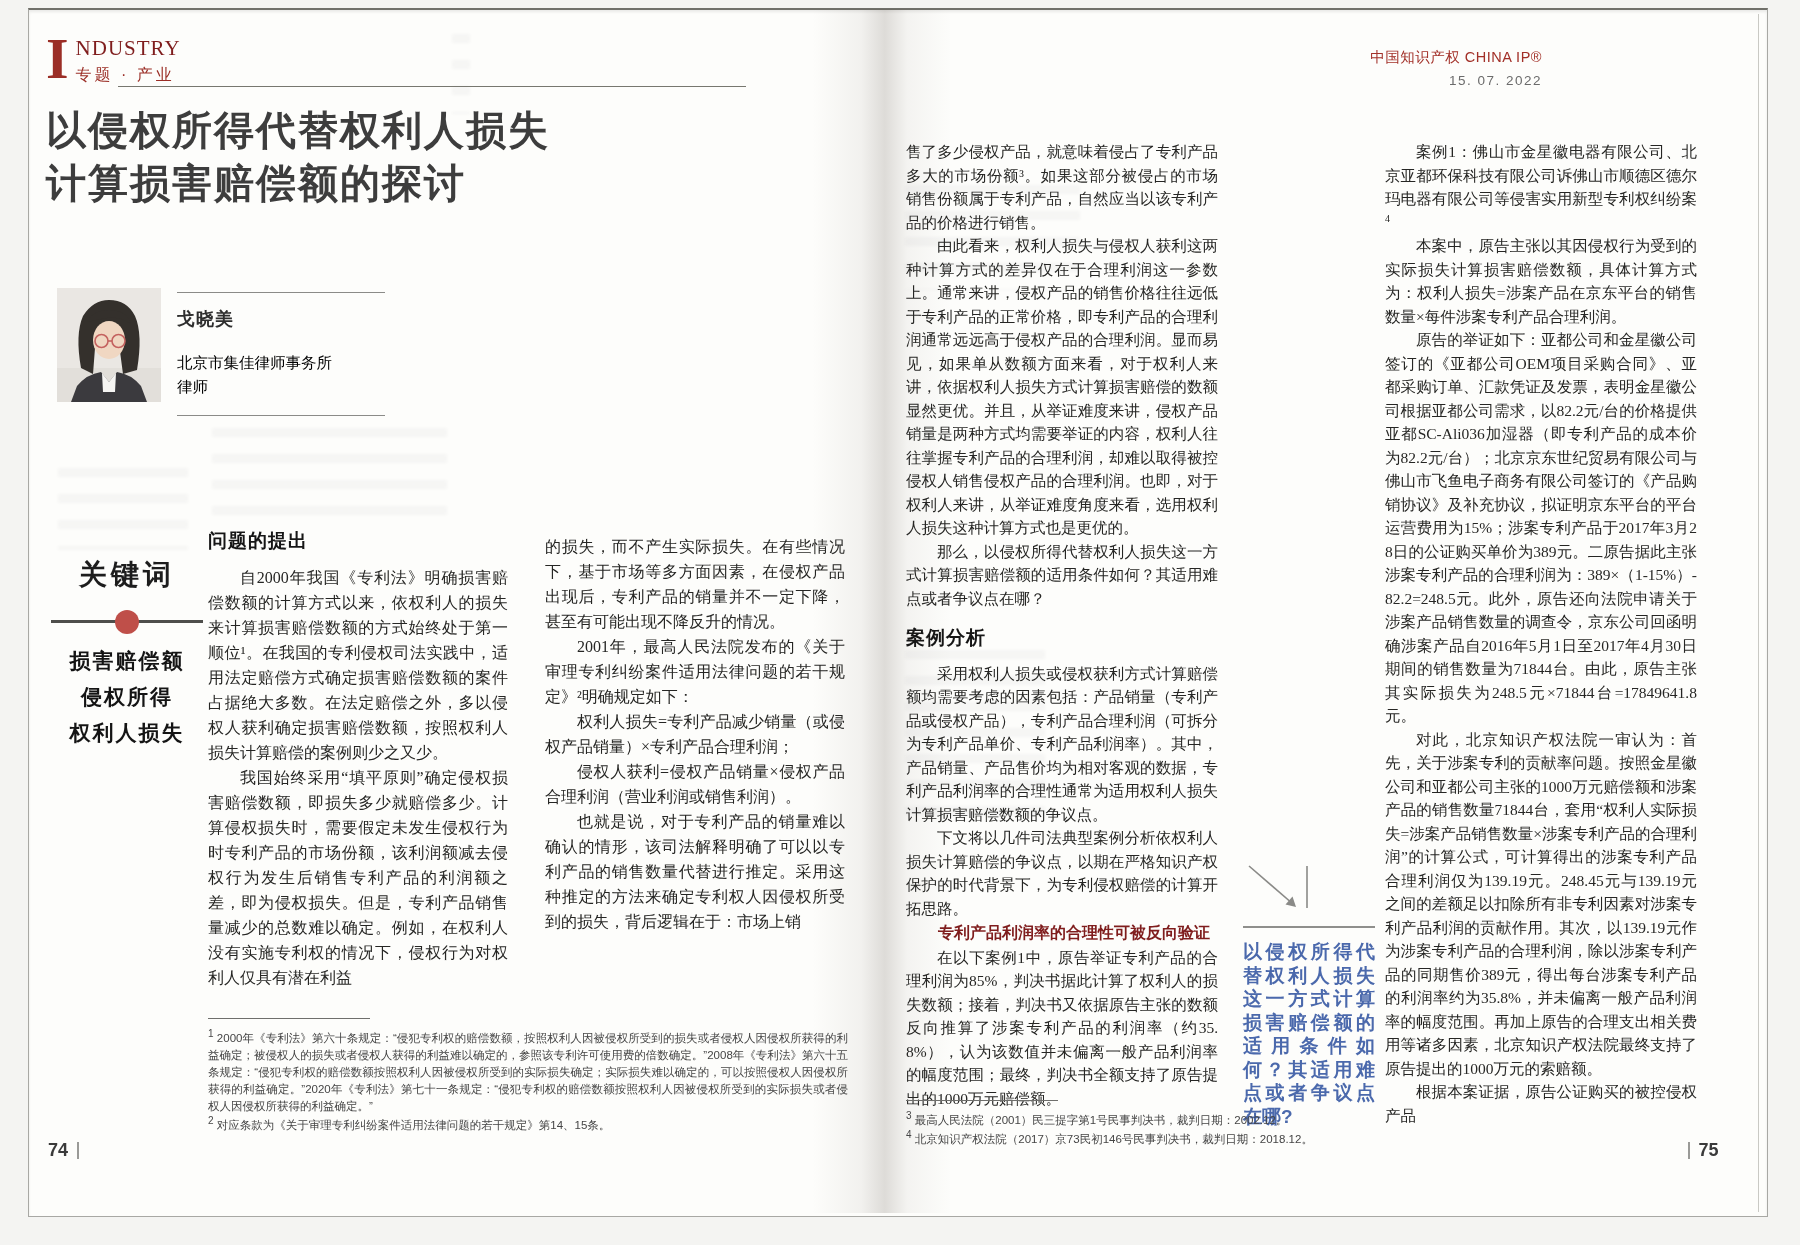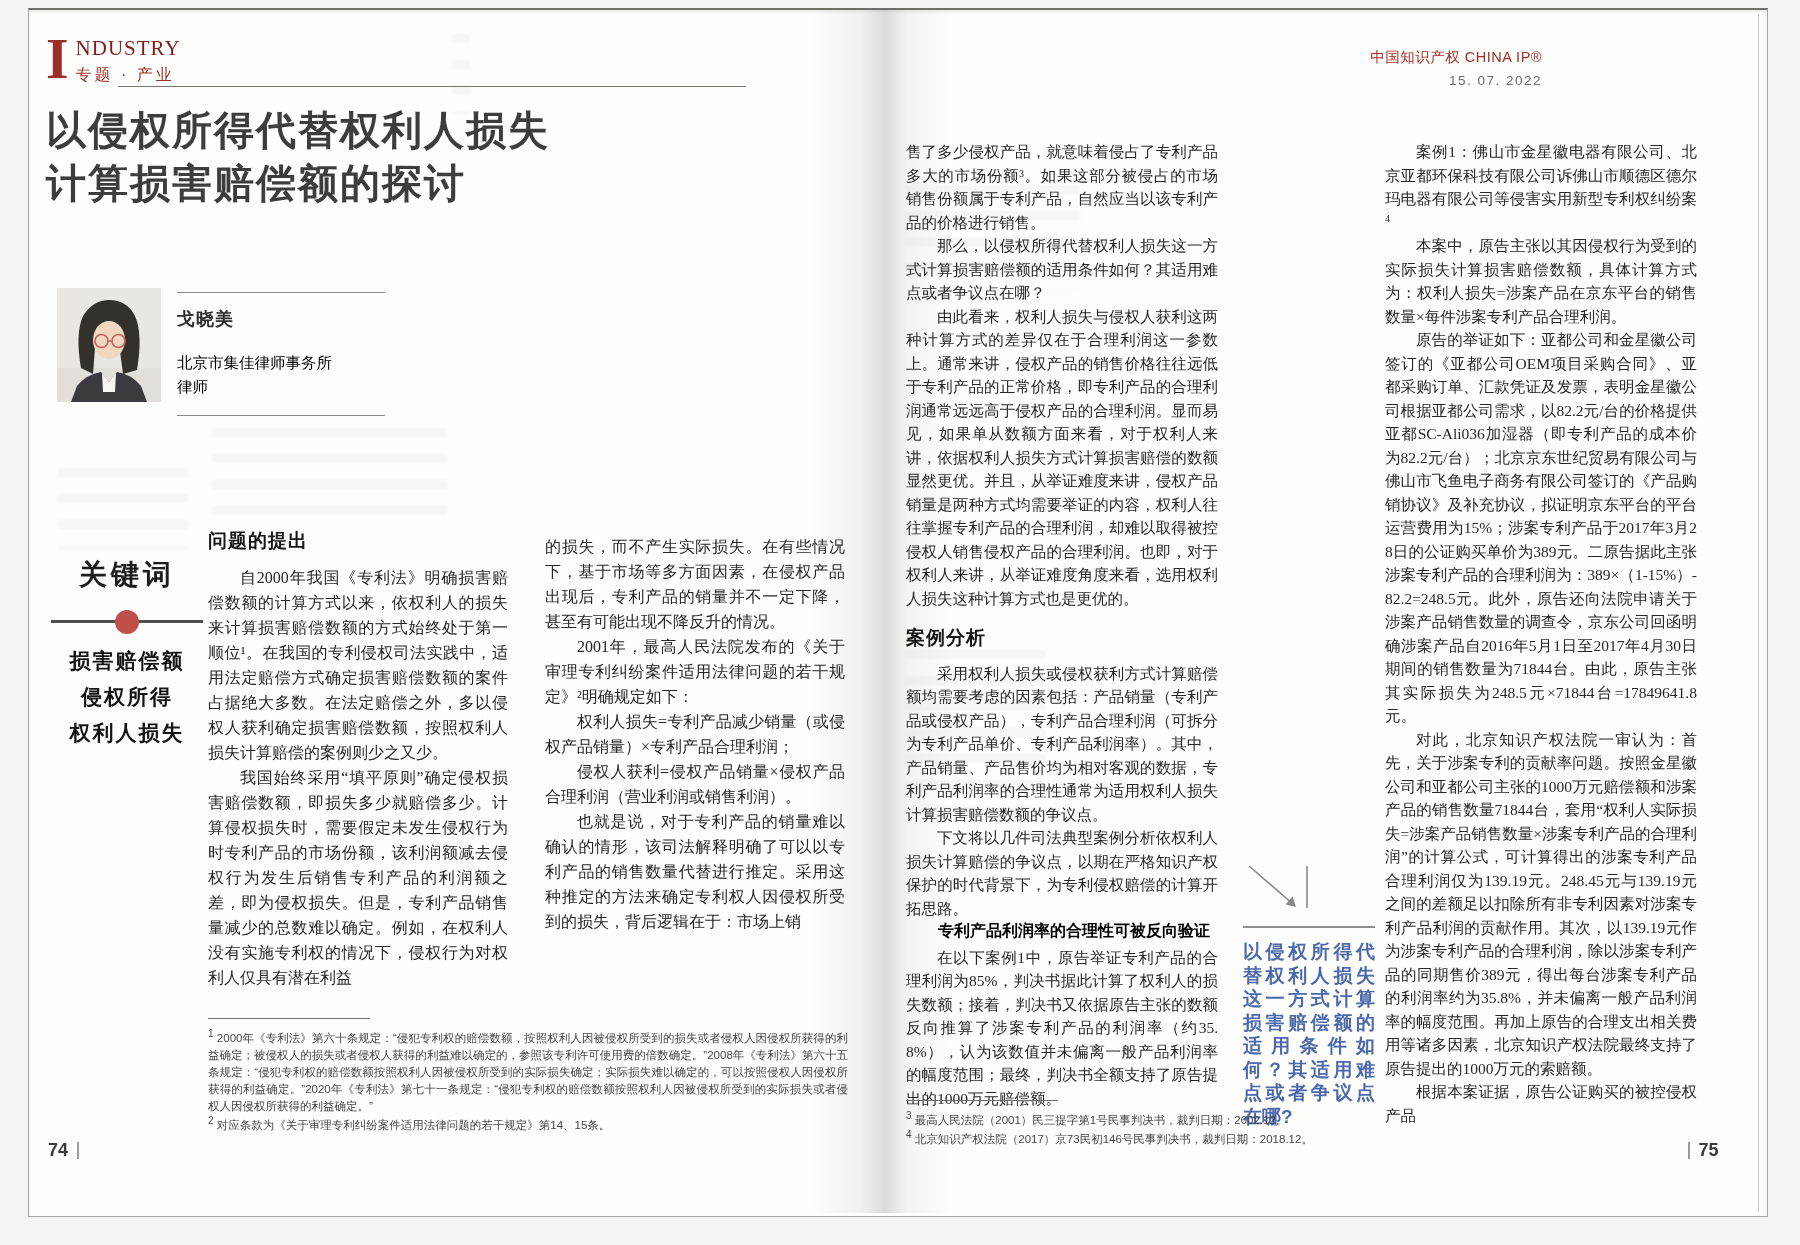--- a/index.html
+++ b/index.html
@@ -69,22 +69,22 @@
   #col2{left:545px;top:534px;}
   #col3{left:906px;top:140px;}
   #col4{left:1385px;top:140px;}
   .section-heading{
     font-family:"Liberation Sans","DejaVu Sans",sans-serif;font-weight:bold;
     font-size:19px;color:#161616;text-indent:0 !important;letter-spacing:1px;
     margin:0 0 12px 0 !important;
   }
   #col3 .section-heading{margin:16px 0 12px 0 !important;}
   .subheading{
-    font-family:Liberation Mono, monospace;font-weight:bold;
-    font-size:16px;color:#000000;margin:1px 0 !important;
+    font-family:Liberation Sans, sans-serif;font-weight:bold;
+    font-size:16px;color:#7f1d1d;margin:1px 0 !important;
   }
   .case-label{font-weight:normal;}
   sup{font-size:10px;line-height:0;}
   
   .fn-rule{position:absolute;height:1px;background:#6f6f6c;}
   #fn-rule-left{left:208px;top:1018px;width:162px;}
   #fn-rule-right{left:906px;top:1100px;width:152px;}
   .footnotes{position:absolute;font-size:11.5px;line-height:17px;color:#454545;
     text-align:justify;word-break:break-all;}
   #footnotes-left{left:208px;top:1030px;width:640px;}
@@ -197,22 +197,22 @@
     <span class="bar"></span>
 </div>
 
 <div class="rp-header">
   <div class="rp-brand">中国知识产权 CHINA IP®</div>
   <div class="rp-date">15. 07. 2022</div>
 </div>
 
 <div id="col3" class="col col-right">
   <p class="noindent">售了多少侵权产品，就意味着侵占了专利产品多大的市场份额³。如果这部分被侵占的市场销售份额属于专利产品，自然应当以该专利产品的价格进行销售。</p>
+  <p>由此看来，权利人损失与侵权人获利这两种计算方式的差异仅在于合理利润这一参数上。通常来讲，侵权产品的销售价格往往远低于专利产品的正常价格，即专利产品的合理利润通常远远高于侵权产品的合理利润。显而易见，如果单从数额方面来看，对于权利人来讲，依据权利人损失方式计算损害赔偿的数额显然更优。并且，从举证难度来讲，侵权产品销量是两种方式均需要举证的内容，权利人往往掌握专利产品的合理利润，却难以取得被控侵权人销售侵权产品的合理利润。也即，对于权利人来讲，从举证难度角度来看，选用权利人损失这种计算方式也是更优的。</p>
   <p>那么，以侵权所得代替权利人损失这一方式计算损害赔偿额的适用条件如何？其适用难点或者争议点在哪？</p>
-  <p>由此看来，权利人损失与侵权人获利这两种计算方式的差异仅在于合理利润这一参数上。通常来讲，侵权产品的销售价格往往远低于专利产品的正常价格，即专利产品的合理利润通常远远高于侵权产品的合理利润。显而易见，如果单从数额方面来看，对于权利人来讲，依据权利人损失方式计算损害赔偿的数额显然更优。并且，从举证难度来讲，侵权产品销量是两种方式均需要举证的内容，权利人往往掌握专利产品的合理利润，却难以取得被控侵权人销售侵权产品的合理利润。也即，对于权利人来讲，从举证难度角度来看，选用权利人损失这种计算方式也是更优的。</p>
   <p class="section-heading">案例分析</p>
   <p>采用权利人损失或侵权获利方式计算赔偿额均需要考虑的因素包括：产品销量（专利产品或侵权产品），专利产品合理利润（可拆分为专利产品单价、专利产品利润率）。其中，产品销量、产品售价均为相对客观的数据，专利产品利润率的合理性通常为适用权利人损失计算损害赔偿数额的争议点。</p>
   <p>下文将以几件司法典型案例分析依权利人损失计算赔偿的争议点，以期在严格知识产权保护的时代背景下，为专利侵权赔偿的计算开拓思路。</p>
   <p class="subheading">专利产品利润率的合理性可被反向验证</p>
   <p>在以下案例1中，原告举证专利产品的合理利润为85%，判决书据此计算了权利人的损失数额；接着，判决书又依据原告主张的数额反向推算了涉案专利产品的利润率（约35.8%），认为该数值并未偏离一般产品利润率的幅度范围；最终，判决书全额支持了原告提出的1000万元赔偿额。</p>
 </div>
 
 <div class="pullquote">
   <svg width="80" height="56" viewBox="0 0 80 56">
     <line x1="6" y1="4" x2="50" y2="42" stroke="#8a8a87" stroke-width="1.6"></line>

